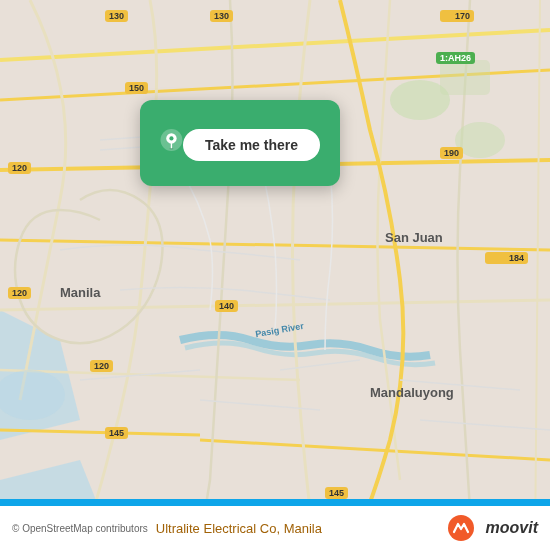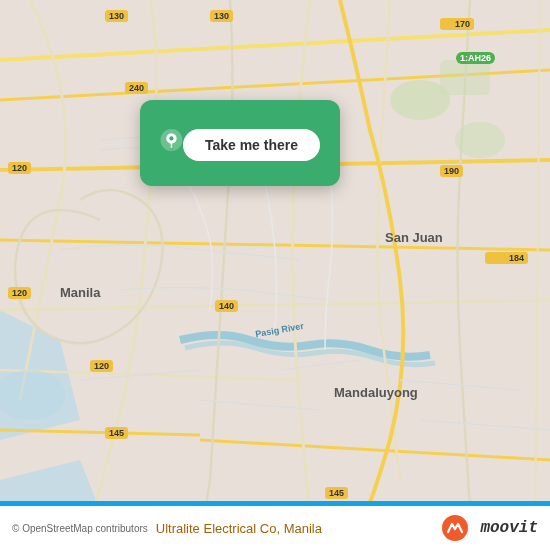--- a/index.html
+++ b/index.html
@@ -65,21 +65,21 @@
     #bottom-bar {
       position: absolute;
       bottom: 0;
       left: 0;
       width: 100%;
       background: white;
       padding: 8px 12px;
       display: flex;
       align-items: center;
       justify-content: flex-end;
-      border-top: 5px solid #0ea5e9;
+      border-top: 7px solid #0ea5e9;
       z-index: 20;
     }
 
     #attribution {
       font-size: 10px;
       color: #666;
     }
 
     #place-name {
       font-size: 13px;
@@ -87,21 +87,20 @@
       font-weight: 500;
       flex: 1;
       text-align: left;
       margin-left: 8px;
     }
 
     #moovit-logo {
       display: flex;
       align-items: center;
       gap: 11px;
-      font-family: Liberation Mono, monospace;
     }
 
     #moovit-icon {
       width: 28px;
       height: 28px;
     }
 
     #moovit-text {
       font-size: 16px;
       font-weight: 700;
@@ -186,31 +185,31 @@
 
     <ellipse cx="420" cy="100" rx="30" ry="20" fill="#c8ddb0" opacity="0.6"></ellipse>
     <ellipse cx="480" cy="140" rx="25" ry="18" fill="#c8ddb0" opacity="0.5"></ellipse>
     <rect x="440" y="60" width="50" height="35" rx="5" fill="#c8ddb0" opacity="0.4"></rect>
 
     <ellipse cx="30" cy="395" rx="35" ry="25" fill="#b8d8e8" opacity="0.5"></ellipse>
   </svg>
 
   <div class="map-label" style="left: 60px; top: 285px;">Manila</div>
   <div class="map-label" style="left: 385px; top: 230px;">San Juan</div>
-  <div class="map-label" style="left: 334px; top: 385px;">Mandaluyong</div>
+  <div class="map-label" style="left: 370px; top: 385px;">Mandaluyong</div>
   <div class="map-label" style="left: 255px; top: 325px; transform: rotate(-10deg); font-size: 9px; color: #4488aa;">Pasig River</div>
 
   <div class="road-number" style="left: 105px; top: 10px;">130</div>
   <div class="road-number" style="left: 210px; top: 10px;">130</div>
-  <div class="road-number" style="left: 440px; top: 18px; padding-left: 15px;">170</div>
-  <div class="road-number" style="left: 125px; top: 82px;">240</div>
-  <div class="road-number green" style="left: 456px; top: 52px; border-radius: 6px;">1:AH26</div>
+  <div class="road-number" style="left: 440px; top: 10px; padding-left: 15px;">170</div>
+  <div class="road-number" style="left: 125px; top: 82px;">150</div>
+  <div class="road-number green" style="left: 436px; top: 52px;">1:AH26</div>
   <div class="road-number" style="left: 8px; top: 162px;">120</div>
   <div class="road-number" style="left: 160px; top: 162px;">140</div>
-  <div class="road-number" style="left: 440px; top: 165px;">190</div>
+  <div class="road-number" style="left: 440px; top: 147px;">190</div>
   <div class="road-number" style="left: 8px; top: 287px;">120</div>
   <div class="road-number" style="left: 105px; top: 427px;">145</div>
   <div class="road-number" style="left: 215px; top: 300px;">140</div>
   <div class="road-number" style="left: 485px; top: 252px; padding-left: 24px;">184</div>
   <div class="road-number" style="left: 90px; top: 360px;">120</div>
   <div class="road-number" style="left: 325px; top: 487px;">145</div>
 
   <div id="location-card">
 
     <svg id="location-icon" viewBox="0 0 44 44" xmlns="http://www.w3.org/2000/svg">

